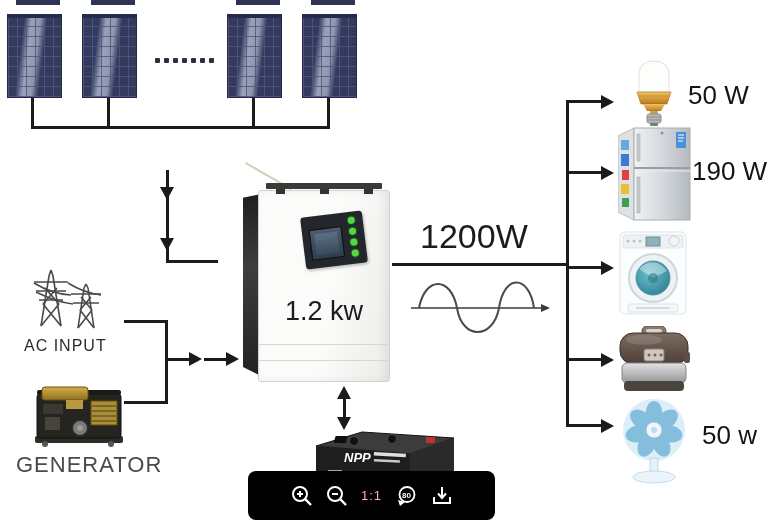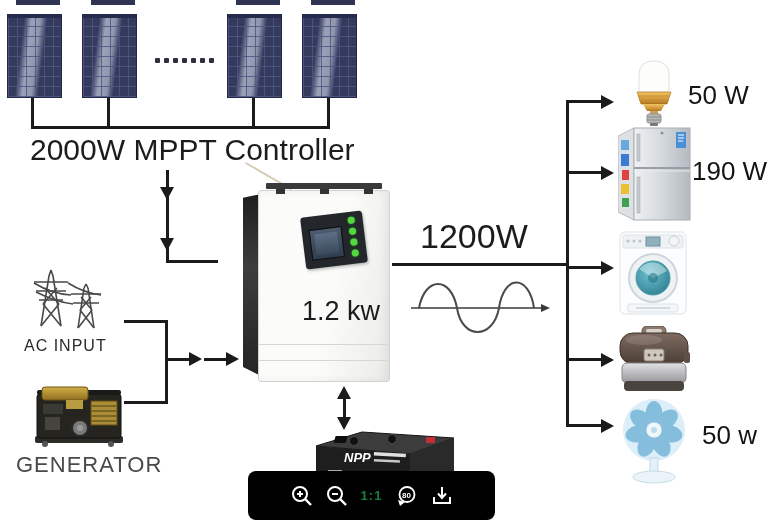--- a/index.html
+++ b/index.html
@@ -43,21 +43,21 @@
     box-shadow:0 0 2px rgba(40,200,40,.9);}
 
   
   .load-label{font-size:26px;color:#141414;}
 
   
   #toolbar{position:absolute;left:248px;top:471px;width:247px;height:49px;background:#000;
     border-radius:8px;display:flex;align-items:center;justify-content:center;gap:9px;}
   .tb-btn{width:26px;height:26px;display:flex;align-items:center;justify-content:center;
     position:relative;cursor:pointer;}
-  .tb-text{color:#15803d;font-weight:bold;font-size:13px;letter-spacing:1px;}
+  .tb-text{color:#f9a8d4;font-weight:normal;font-size:13px;letter-spacing:1px;}
   .tb-90{position:absolute;left:0;top:0;width:26px;height:26px;display:flex;align-items:center;
     justify-content:center;color:#fff;font-size:8px;font-weight:bold;}
 </style>
 </head>
 <body>
 
 <div id="stage">
 
   <div>
     <div class="panel-stub" style="left:16px"></div>
@@ -78,21 +78,20 @@
       <div class="dot" style="left:209px"></div>
     </div>
 
     <div class="line" style="left:31px;top:98px;width:3px;height:30px"></div>
     <div class="line" style="left:107px;top:98px;width:3px;height:30px"></div>
     <div class="line" style="left:252px;top:98px;width:3px;height:30px"></div>
     <div class="line" style="left:327px;top:98px;width:3px;height:30px"></div>
     <div class="line" style="left:31px;top:126px;width:299px;height:3px"></div>
   </div>
 
-  <div class="label" style="left:30px;top:133px;width:310px;text-align:center;font-size:30px;">2000W MPPT Controller</div>
 
   <div>
     <div class="line" style="left:166px;top:170px;width:3px;height:92px"></div>
     <div class="ah ah-down" style="left:160px;top:187px"></div>
     <div class="ah ah-down" style="left:160px;top:238px"></div>
     <div class="line" style="left:166px;top:260px;width:52px;height:3px"></div>
   </div>
 
   <svg class="abs" style="left:26px;top:264px" width="80" height="72" viewBox="0 0 80 72">
     <g stroke="#4a4a4a" stroke-width="1.6" fill="none">
@@ -151,21 +150,21 @@
     <div class="inv-tab" style="left:364px"></div>
     <div class="inv-seam" style="top:344px"></div>
     <div class="inv-seam" style="top:360px"></div>
     <div class="inv-display">
       <div class="inv-screen"></div>
       <div class="led" style="top:5px;background:#55d83f"></div>
       <div class="led" style="top:16px;background:#55d83f"></div>
       <div class="led" style="top:27px;background:#55d83f"></div>
       <div class="led" style="top:38px;background:#55d83f"></div>
     </div>
-    <div class="label" style="left:268px;top:296px;width:112px;font-size:27px;">1.2 kw</div>
+    <div class="label" style="left:268px;top:296px;width:112px;text-align:center;font-size:27px;">1.2 kw</div>
   </div>
 
   <div class="label" style="left:420px;top:217px;width:128px;text-align:left;font-size:34px;">1200W</div>
   <div class="line" style="left:392px;top:263px;width:177px;height:3px"></div>
   <svg class="abs" style="left:405px;top:268px" width="150" height="74" viewBox="0 0 150 74">
     <line x1="6" y1="40" x2="136" y2="40" stroke="#3a3a3a" stroke-width="1.5"></line>
     <polygon points="136,36 145,40 136,44" fill="#3a3a3a"></polygon>
     <path d="M14,40 C20,8 46,8 52,40 C57,72 88,72 94,40 C99,6 124,6 129,40" stroke="#4a4a4a" stroke-width="2" fill="none"></path>
   </svg>
 

